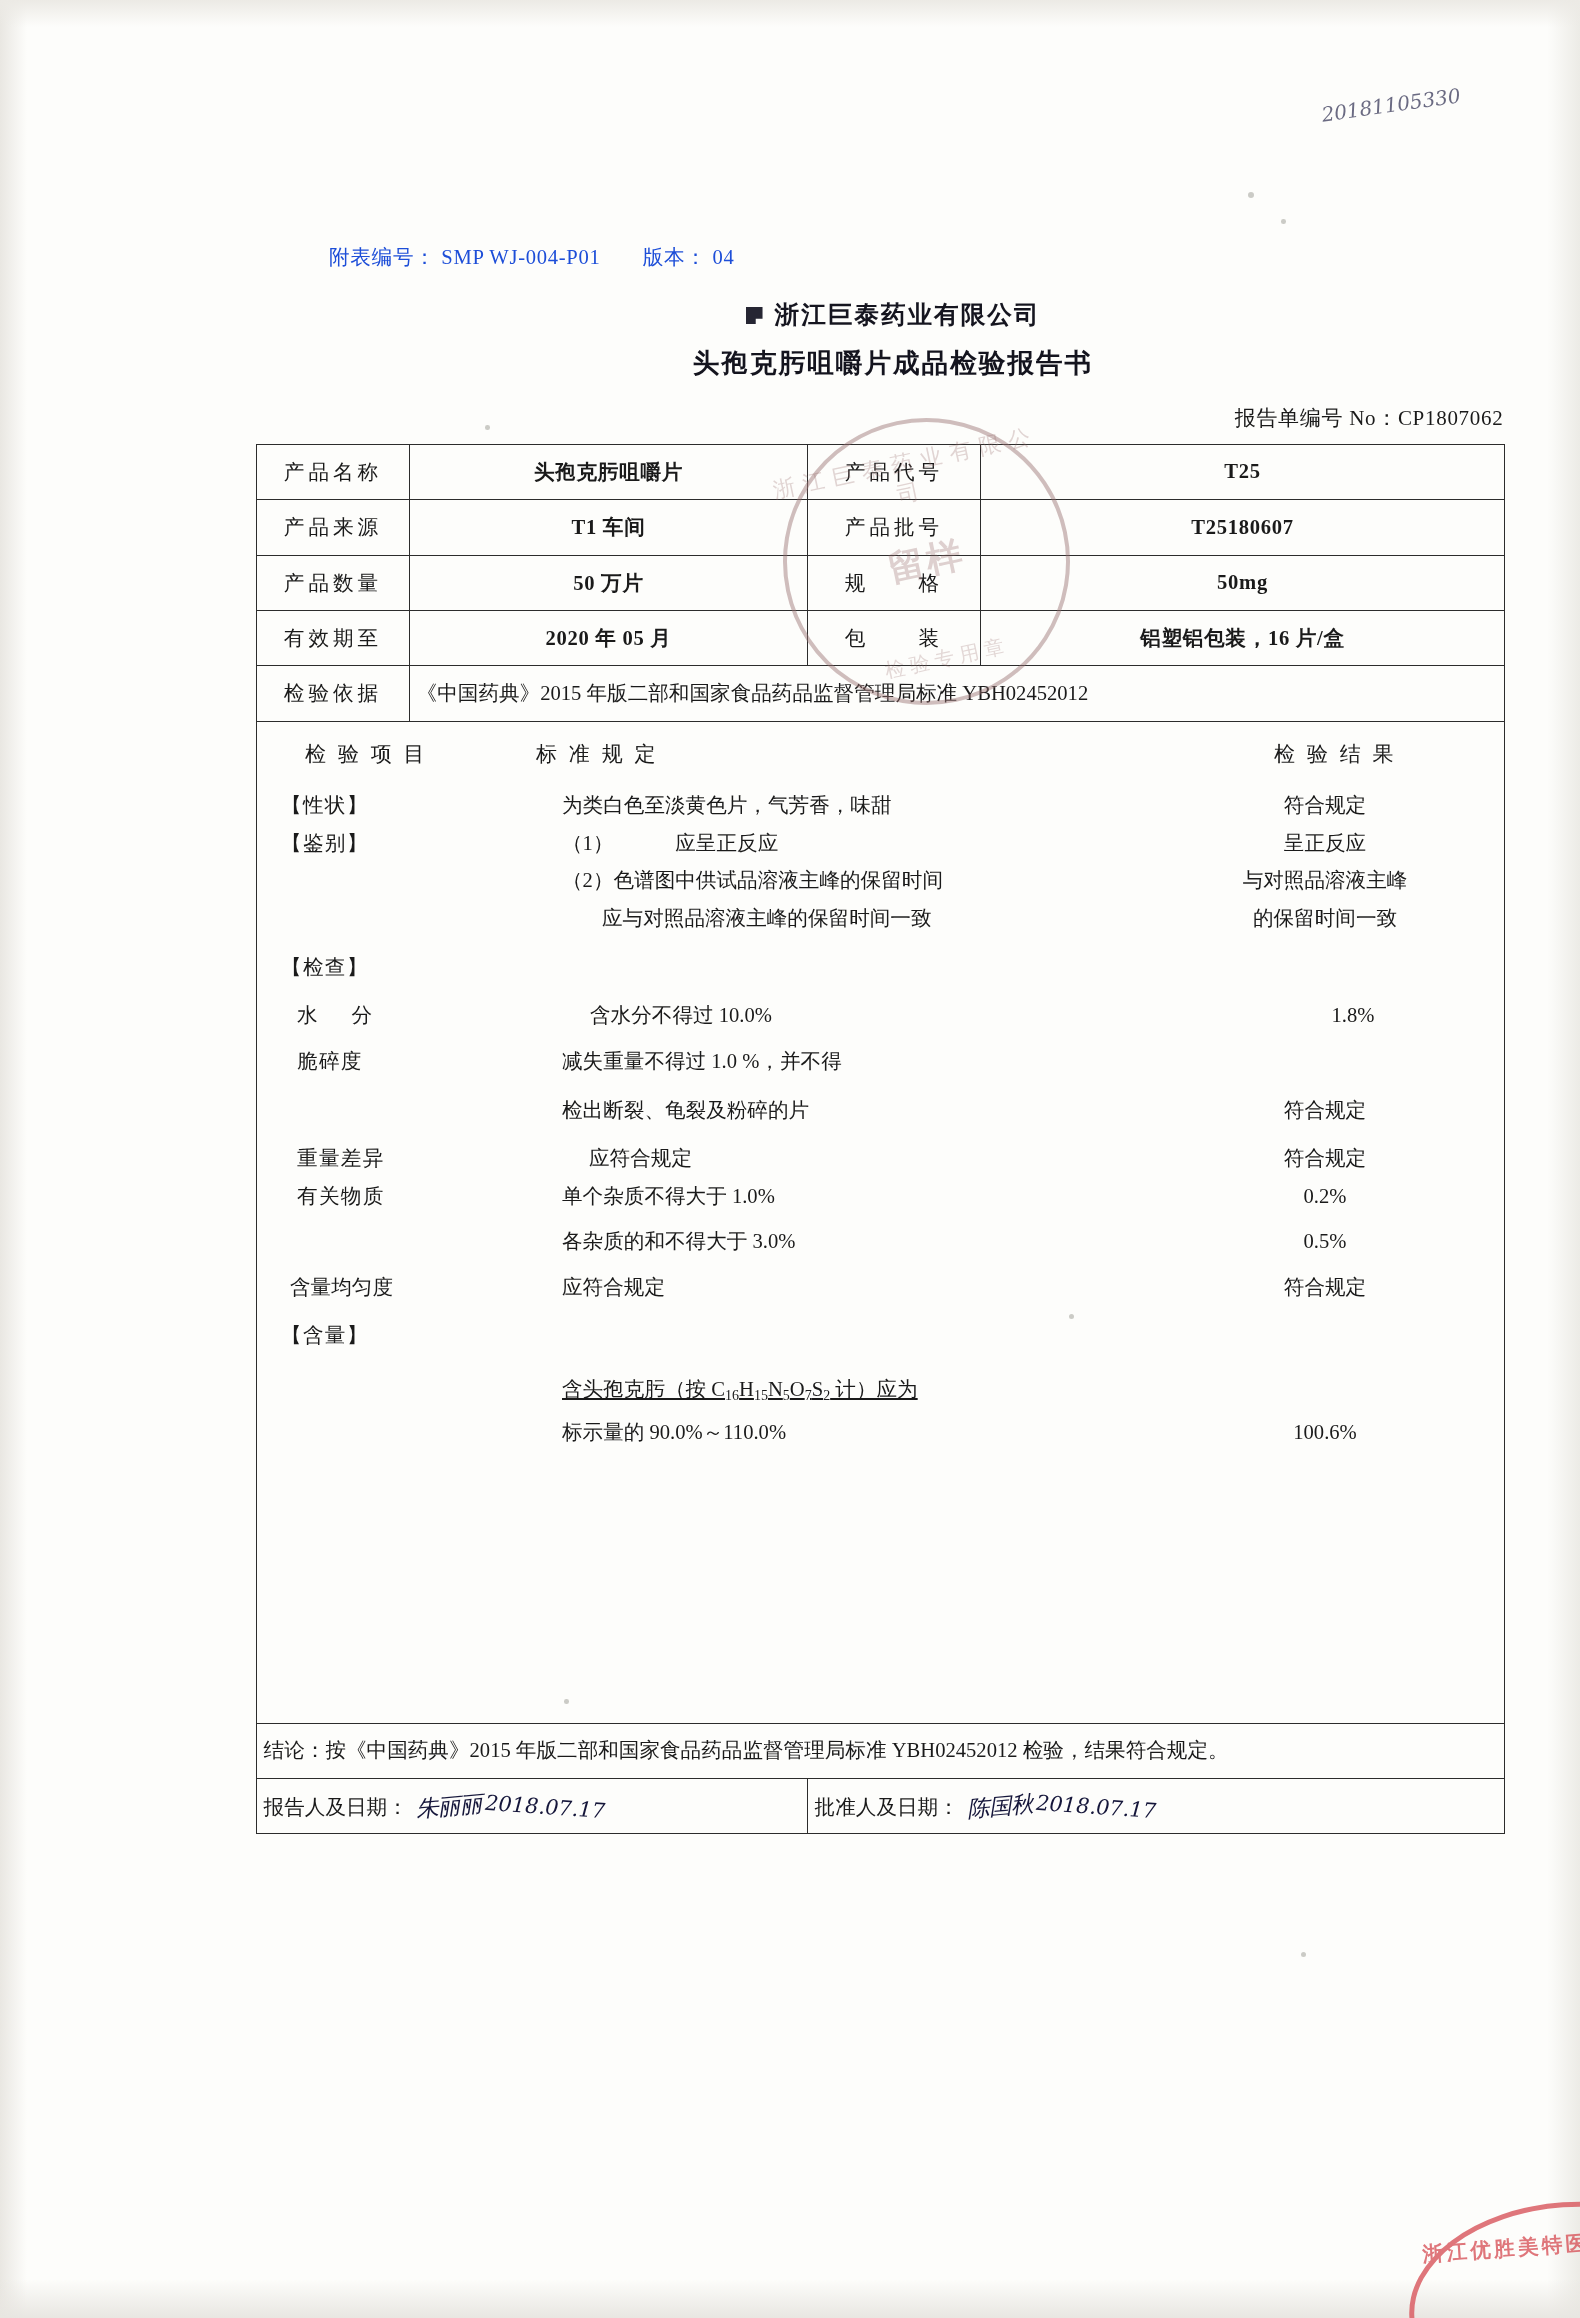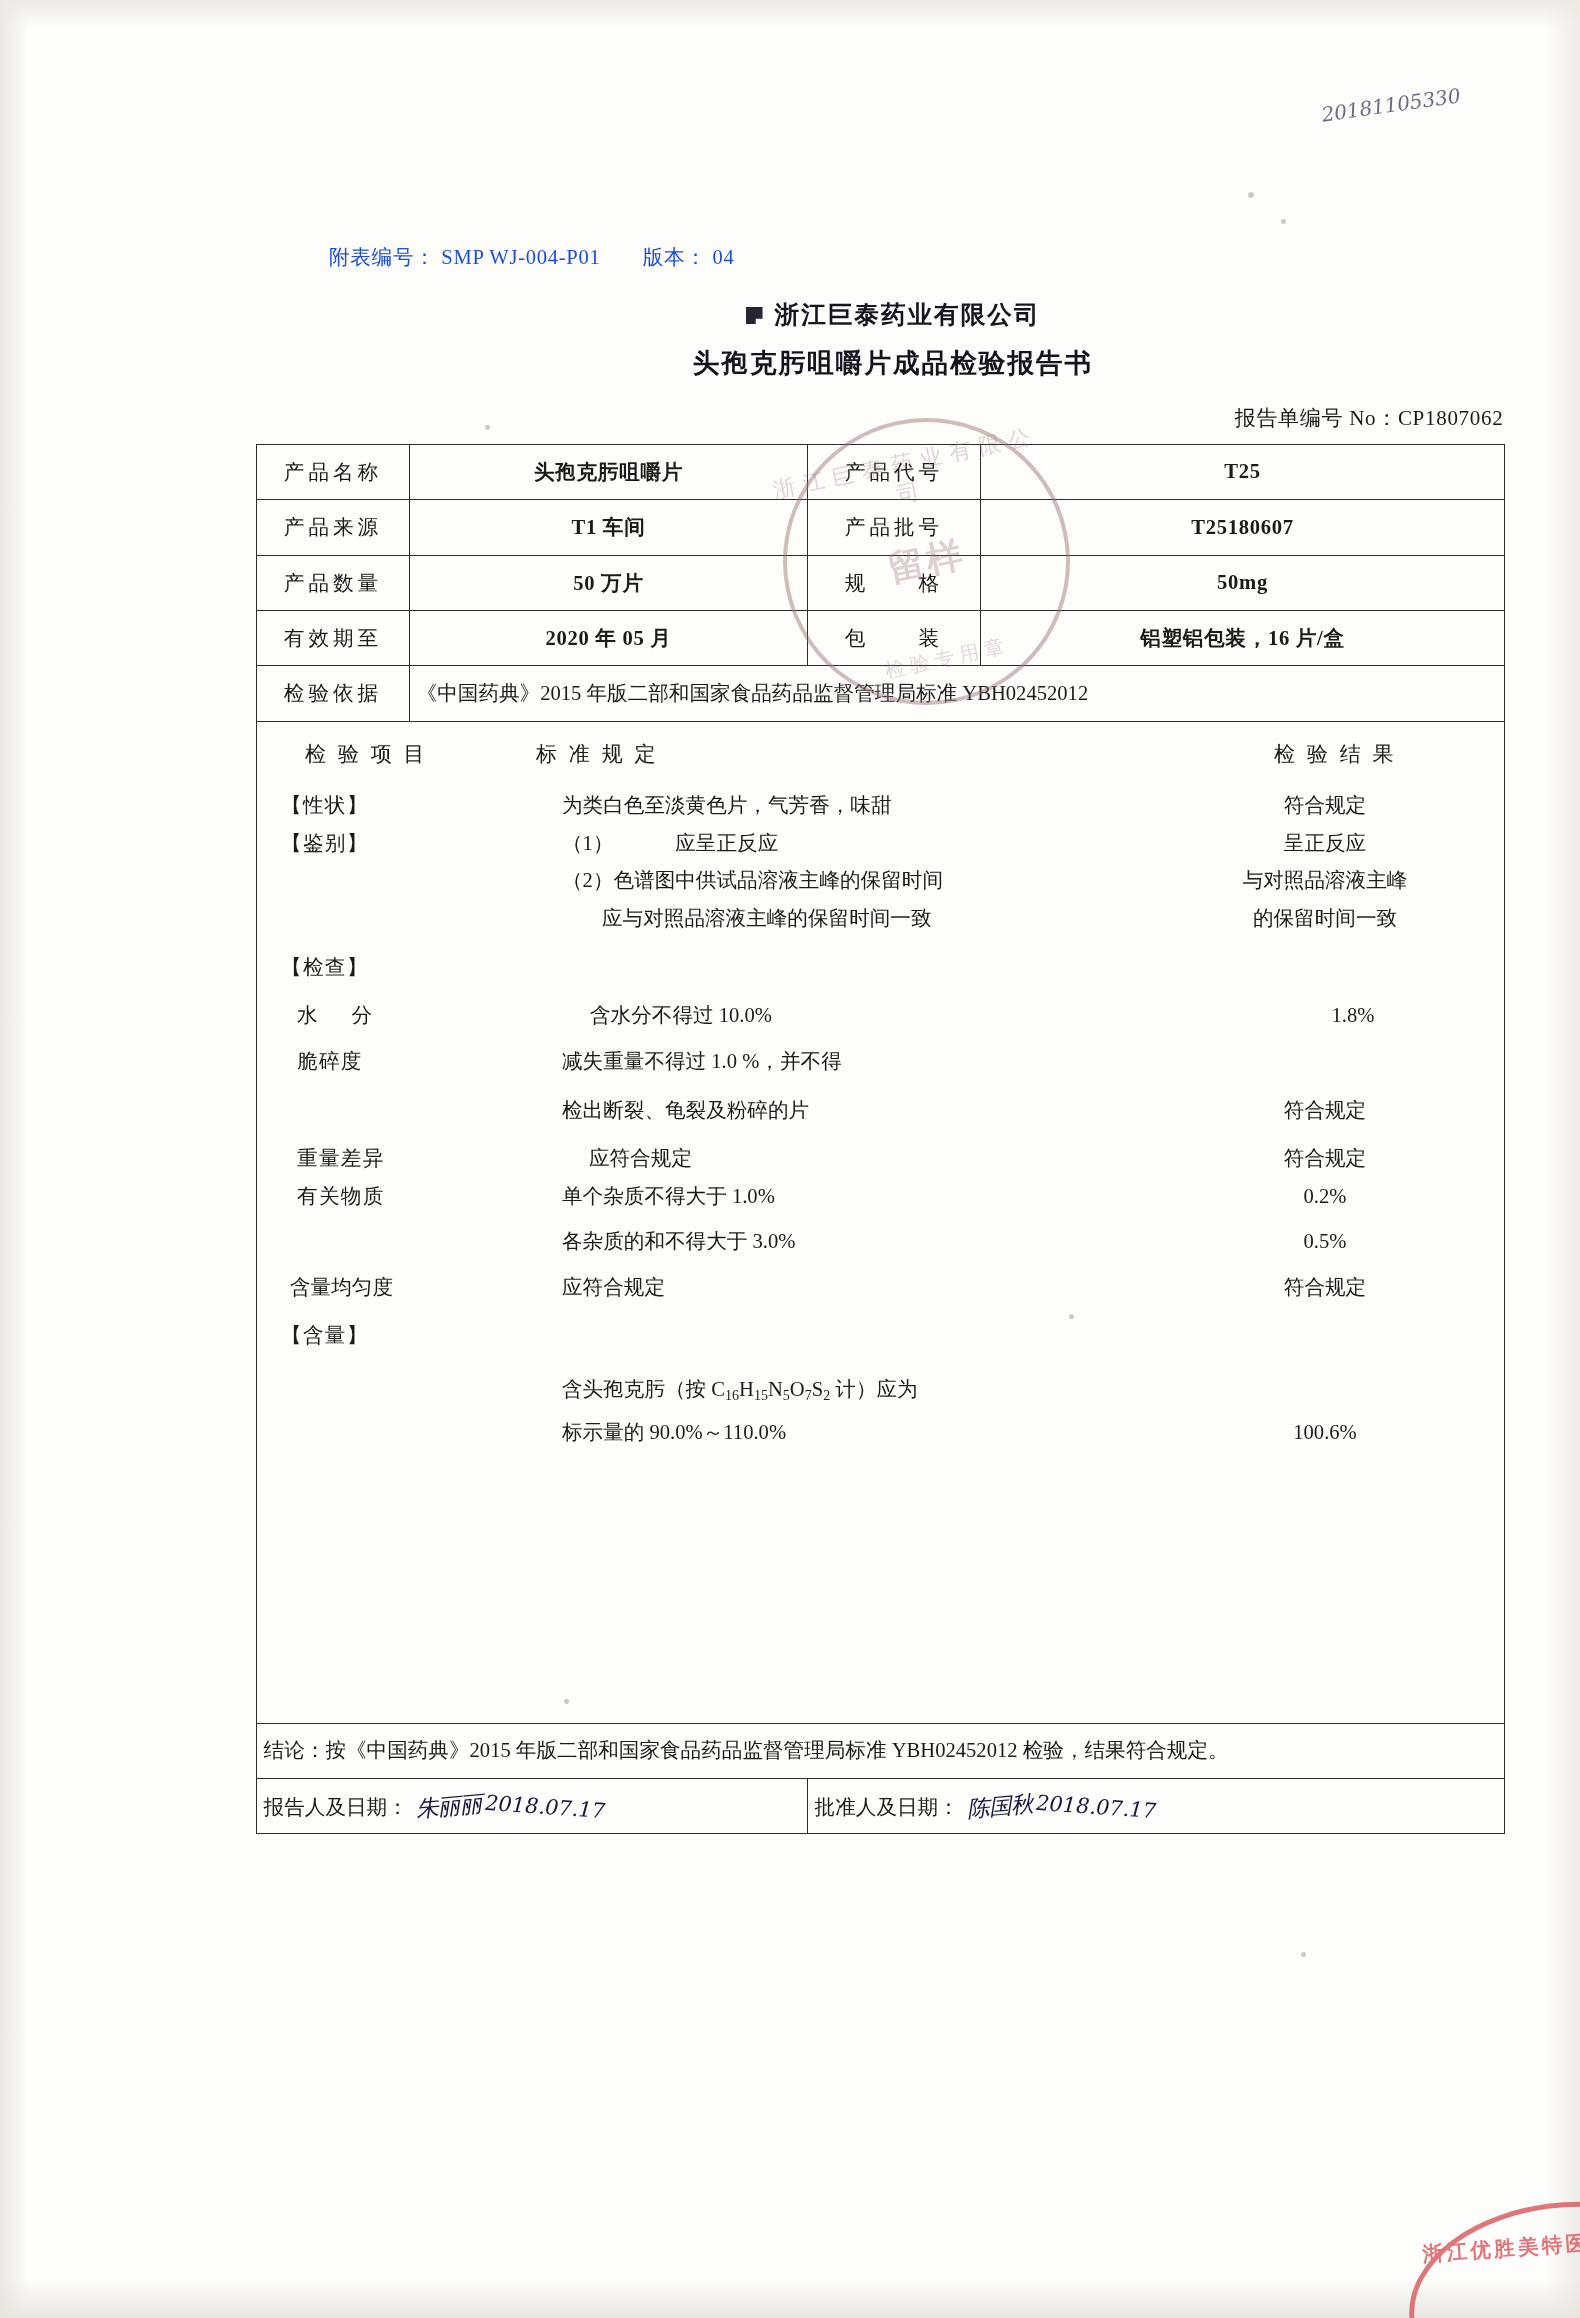--- a/index.html
+++ b/index.html
@@ -427,21 +427,21 @@
                 <div class="c2 ind1">应符合规定</div>
                 <div class="c3">符合规定</div>
               </div>
 
               <div class="res-row" style="padding-top:16px;">
                 <div class="c1">【含量】</div>
                 <div class="c2"></div>
                 <div class="c3"></div>
               </div>
 
-              <div class="res-row" style="padding-top:22.6px;">
+              <div class="res-row" style="padding-top:22.6px;text-decoration:underline;">
                 <div class="c1"></div>
                 <div class="c2 ind1">
                   <span>含头孢克肟（按 C</span><sub>16</sub><span>H</span><sub>15</sub><span>N</span><sub>5</sub><span>O</span><sub>7</sub><span>S</span><sub>2</sub><span> 计）应为</span>
                 </div>
                 <div class="c3"></div>
               </div>
 
               <div class="res-row" style="padding-top:9.3px;">
                 <div class="c1"></div>
                 <div class="c2 ind1">标示量的 90.0%～110.0%</div>

